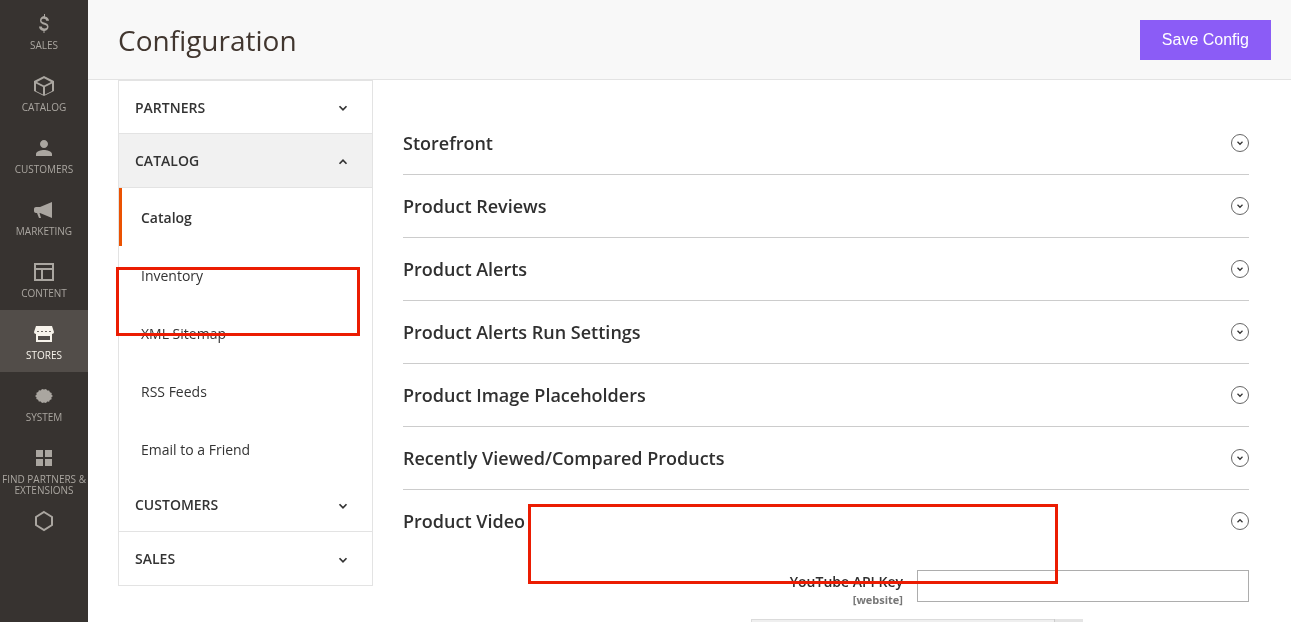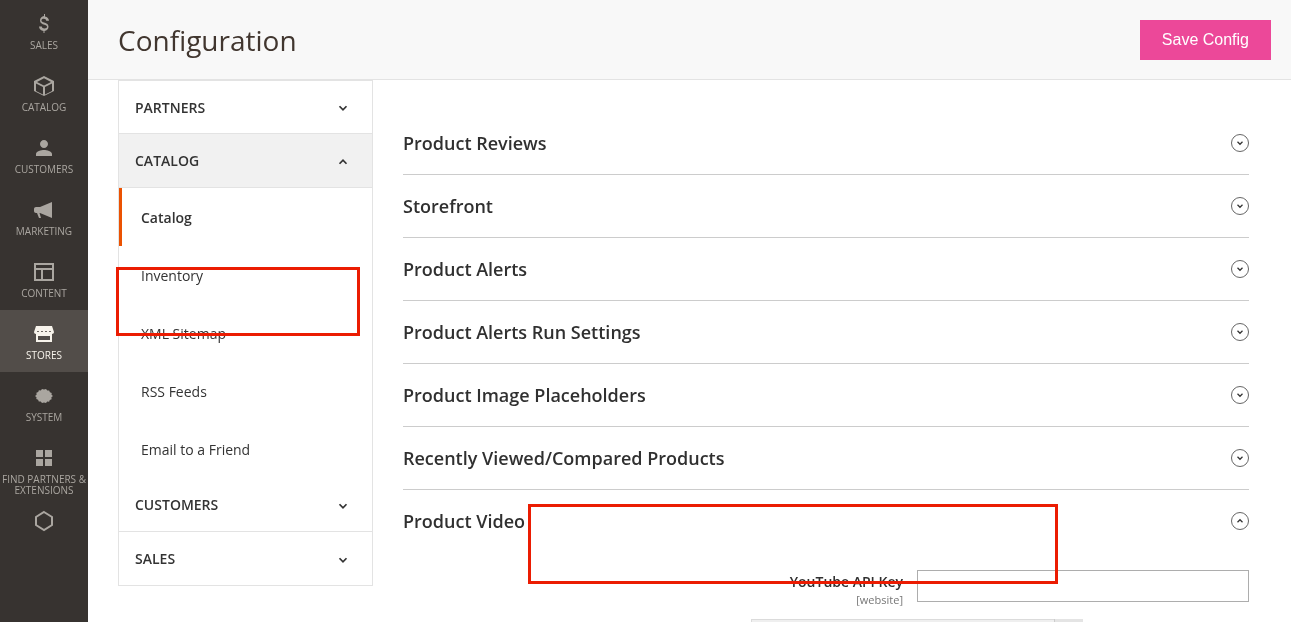--- a/index.html
+++ b/index.html
@@ -8,21 +8,21 @@
 
 .admin-nav { position: absolute; left: 0; top: 0; width: 88px; height: 622px; background: #373330; display: flex; flex-direction: column; }
 .admin-nav-item { display: flex; flex-direction: column; align-items: center; justify-content: center; height: 62px; color: #aaa6a0; font-size: 10px; text-align: center; cursor: pointer; padding: 4px 0; }
 .admin-nav-item.active { background: #524d49; color: #f7f3eb; }
 .admin-nav-item .nav-icon { width: 24px; height: 24px; margin-bottom: 4px; display: flex; align-items: center; justify-content: center; }
 .admin-nav-item .nav-label { line-height: 1.1; }
 
 
 .page-header { position: absolute; left: 88px; top: 0; right: 0; height: 80px; border-bottom: 1px solid #e3e3e3; background: #f8f8f8; display: flex; align-items: center; padding-left: 30px; padding-right: 20px; gap: 28px; }
 .page-title { font-size: 28px; font-weight: 400; color: #41362f; }
-.btn-save { margin-left: auto; background: #ec4899; color: #fff; border: none; height: 40px; padding: 0 22px; font-size: 16px; cursor: pointer; }
+.btn-save { margin-left: auto; background: #8b5cf6; color: #fff; border: none; height: 40px; padding: 0 22px; font-size: 16px; cursor: pointer; }
 
 
 .config-wrap { position: absolute; left: 88px; top: 80px; right: 0; bottom: 0; display: flex; }
 
 
 .config-sidebar { width: 285px; padding-left: 30px; padding-top: 0; }
 .tab-head { height: 54px; display: flex; align-items: center; justify-content: space-between; padding: 0 22px 0 16px; border: 1px solid #e3e3e3; border-top: none; font-size: 14px; font-weight: 600; color: #333; background: #fff; cursor: pointer; }
 .tab-head.first { border-top: 1px solid #e3e3e3; }
 .tab-head.open { background: #f1f1f1; }
 .tab-sub-wrap { border-left: 1px solid #e3e3e3; border-right: 1px solid #e3e3e3; background: #fff; }
@@ -35,21 +35,21 @@
 .config-main { flex: 1; padding: 32px 42px 0 30px; overflow: hidden; }
 .acc-section { border-bottom: 1px solid #ccc; }
 .acc-head { height: 62px; display: flex; align-items: center; justify-content: space-between; font-size: 18px; font-weight: 600; color: #303030; cursor: pointer; }
 .circ-chev { width: 18px; height: 18px; border: 1px solid #666; border-radius: 50%; display: flex; align-items: center; justify-content: center; }
 .circ-chev svg { width: 10px; height: 10px; }
 .acc-body { padding: 18px 0 4px 0; }
 
 .form-row { display: flex; align-items: flex-start; margin-bottom: 12px; justify-content: flex-end; }
 .form-label-col { width: 266px; text-align: right; padding-right: 14px; }
 .form-label { font-size: 14px; color: #303030; font-weight: 600; }
-.form-scope { font-size: 11px; color: #777; display: block; }
+.form-scope { font-size: 11px; color: #777; display: block; font-weight: bold; }
 .form-field-col { width: 332px; }
 .form-input { width: 100%; height: 32px; border: 1px solid #adadad; padding: 0 8px; font-size: 13px; background: #fff; }
 .form-select { width: 100%; height: 32px; border: 1px solid #ccc; padding: 0 8px; font-size: 13px; background: #e9e9e9; color: #777; appearance: none; position: relative; }
 .sel-wrap { position: relative; width: 332px; }
 .sel-wrap::after { content: ''; position: absolute; right: 0; top: 0; width: 28px; height: 32px; border-left: 1px solid #ccc; background: #e4e4e4; pointer-events: none; }
 .form-check-col { display: flex; align-items: center; margin-left: 40px; }
 .form-check-col input { margin-right: 8px; }
 .form-check-col label { font-size: 13px; color: #303030; }
 
 .highlight-api { position: absolute; border: 3px solid #eb1c02; left: 528px; top: 504px; width: 530px; height: 80px; pointer-events: none; }
@@ -183,31 +183,31 @@
       <span>SALES</span>
       <span class="chev"><svg viewBox="0 0 24 24" fill="none" stroke="#333" stroke-width="3">
             <polyline points="6 9 12 15 18 9"></polyline>
           </svg></span>
     </div>
   </div>
 
   <div class="config-main">
     <div class="acc-section">
         <div class="acc-head">
+      <span>Storefront</span>
+      <span class="circ-chev">
+            <svg viewBox="0 0 24 24" fill="none" stroke="#333" stroke-width="3">
+              <polyline points="6 9 12 15 18 9"></polyline>
+            </svg>
+          </span>
+    </div>
+      </div>
+    <div class="acc-section">
+        <div class="acc-head">
       <span>Product Reviews</span>
-      <span class="circ-chev">
-            <svg viewBox="0 0 24 24" fill="none" stroke="#333" stroke-width="3">
-              <polyline points="6 9 12 15 18 9"></polyline>
-            </svg>
-          </span>
-    </div>
-      </div>
-    <div class="acc-section">
-        <div class="acc-head">
-      <span>Storefront</span>
       <span class="circ-chev">
             <svg viewBox="0 0 24 24" fill="none" stroke="#333" stroke-width="3">
               <polyline points="6 9 12 15 18 9"></polyline>
             </svg>
           </span>
     </div>
       </div>
     <div class="acc-section">
         <div class="acc-head">
       <span>Product Alerts</span>

